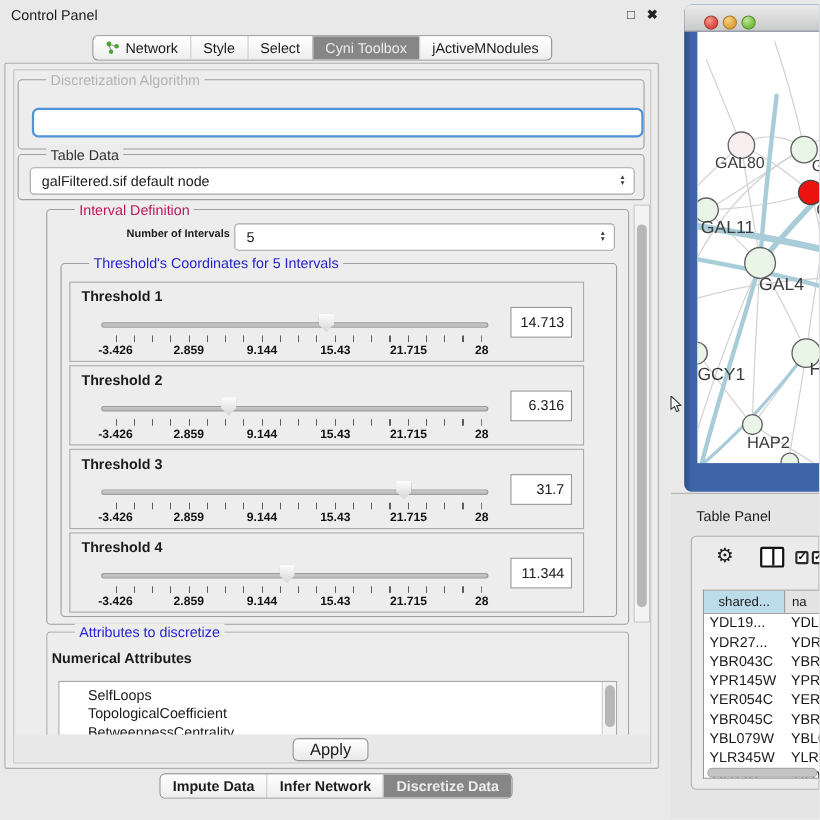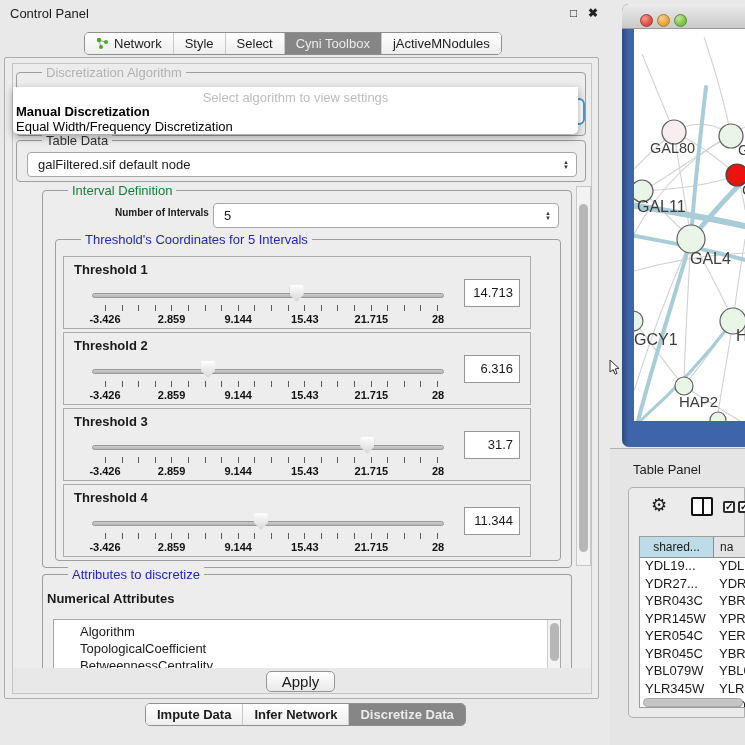--- a/index.html
+++ b/index.html
@@ -19,21 +19,21 @@
   .tab{display:flex;align-items:center;gap:5px;padding:0 11px;font-size:13px;background:linear-gradient(#ffffff,#eeeeee);
        border-left:1px solid #c9c9c9;white-space:nowrap;color:#1c1c1c;}
   .tab:first-child{border-left:none;}
   .tab.sel{background:#868686;color:#ececec;}
 
   
   .group{border:1px solid #9e9e9e;border-radius:4px;}
   .group-title{position:absolute;top:-8px;left:8px;background:#ededed;padding:0 4px;font-size:13px;line-height:15px;margin-left:17px;}
   .gt-faded{color:#b2b2b2;background:#ececec;}
   .gt-dark{color:#303030;}
-  .gt-green{color:#15803d;}
+  .gt-green{color:#be185d;}
   .gt-blue{color:#2424cc;}
 
   
   .combo{background:#ffffff;border:1px solid #a6a6a6;border-radius:4px;font-size:13px;display:flex;align-items:center;
          padding:0 22px 0 10px;position:absolute;}
   .spinner{position:absolute;right:7px;top:50%;transform:translateY(-50%);display:flex;flex-direction:column;
            font-size:6px;line-height:5px;color:#3c3c3c;}
 
   
   .popup{left:13px;top:87px;width:565px;height:47px;background:#ffffff;border-radius:0 0 5px 5px;
@@ -129,25 +129,20 @@
     <div class="tab">
         <span>jActiveMNodules</span>
       </div>
   </div>
 
   <div class="abs group" style="left:16px;top:72px;width:570px;height:64px;">
     <span class="group-title gt-faded">Discretization Algorithm</span>
     <div class="abs" style="left:12px;top:25px;width:556px;height:27px;background:#fff;border:2px solid #4f94d8;border-radius:6px;"></div>
   </div>
 
-  <div class="abs popup">
-    <div class="popup-hint">Select algorithm to view settings</div>
-    <div class="popup-opt" style="top:17px;font-weight:bold;">Manual Discretization</div>
-    <div class="popup-opt" style="top:32px;">Equal Width/Frequency Discretization</div>
-  </div>
 
   <div class="abs group" style="left:16px;top:140px;width:570px;height:42px;">
     <span class="group-title gt-dark" style="background:#ececec;">Table Data</span>
     <div class="combo" style="left:10px;top:11px;width:550px;height:25px;">
       <span>galFiltered.sif default node</span>
       <span class="spinner">
           <span>▲</span>
           <span>▼</span>
         </span>
     </div>
@@ -235,21 +230,21 @@
   </div>
 
   <div class="abs vsb" style="left:576px;top:186px;width:15px;height:380px;">
     <div class="thumb" style="top:17px;height:348px;"></div>
   </div>
 
   <div class="abs group" style="left:42px;top:574px;width:530px;height:112px;border-bottom:none;">
     <span class="group-title gt-blue">Attributes to discretize</span>
     <div class="abs" style="left:4px;top:16px;font-size:13px;font-weight:bold;">Numerical Attributes</div>
     <div class="listbox abs" style="left:10px;top:44px;width:508px;height:50px;">
-      <div class="item" style="padding-top:3px;">Algorithm</div>
+      <div class="item" style="padding-top:3px;">SelfLoops</div>
       <div class="item">TopologicalCoefficient</div>
       <div class="item">BetweennessCentrality</div>
       <div class="abs vsb" style="right:0;top:0;width:13px;height:48px;border:none;border-left:1px solid #cfcfcf;">
         <div class="thumb" style="top:3px;height:38px;"></div>
       </div>
     </div>
   </div>
 
   <div class="abs" style="left:13px;top:668px;width:578px;height:25px;background:#e8e8e8;"></div>
   <div class="abs btn" style="left:266px;top:671px;width:69px;height:21px;">Apply</div>

